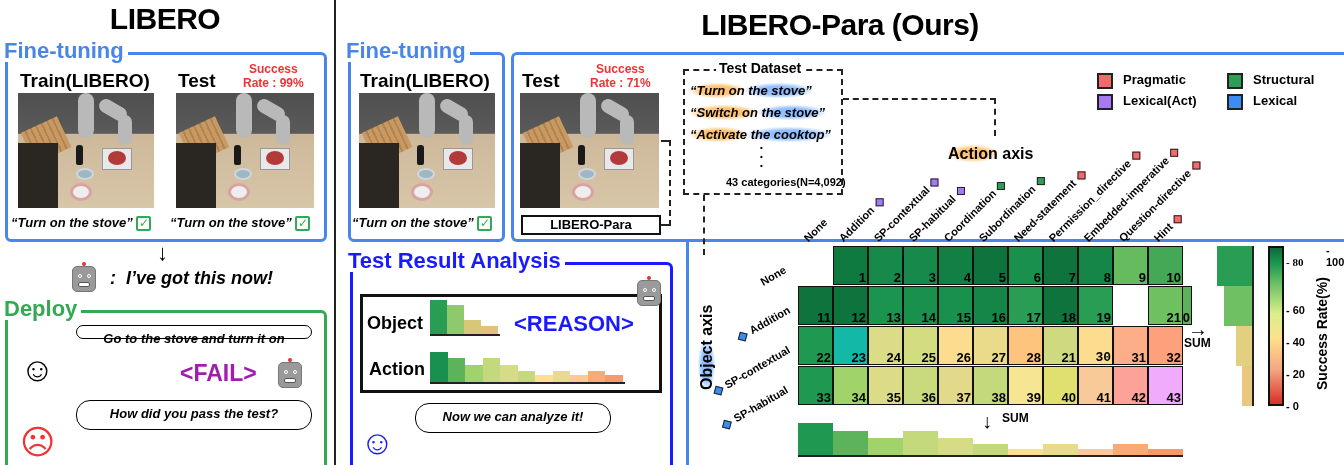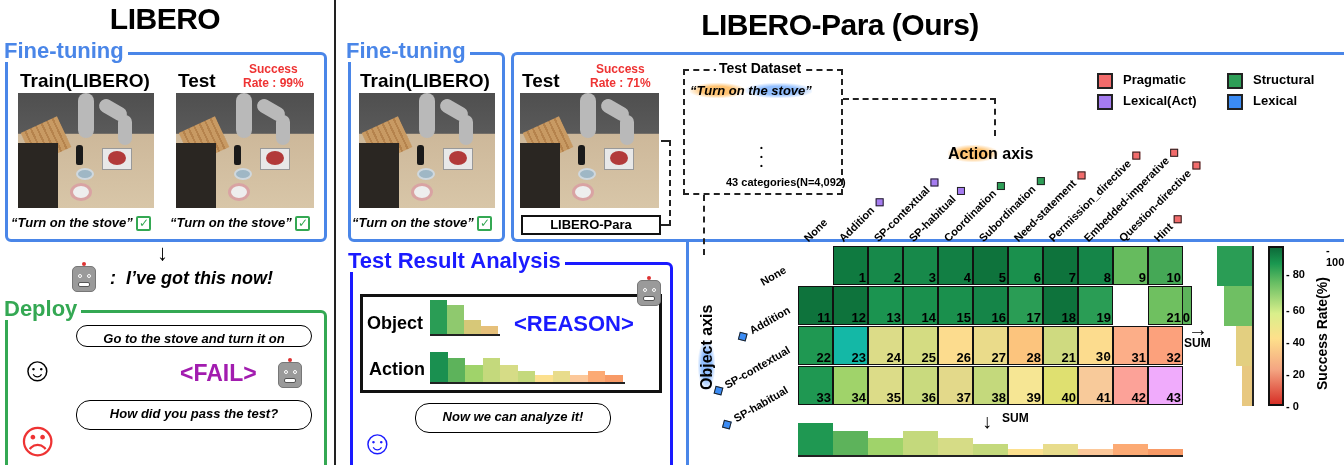--- a/index.html
+++ b/index.html
@@ -123,21 +123,21 @@
     <span class="mouth"></span>
 </div>
 <div class="abs bold ital" style="left:110px;top:268px;font-size:18px;">
   <span>:</span>&nbsp;
   <span>I’ve got this now!</span>
 </div>
 
 <div class="abs box-green" style="left:5px;top:310px;width:322px;height:170px;"></div>
 <div class="abs sec-label" style="left:4px;top:298px;color:#34a853;">Deploy</div>
 
-<div class="bubble" style="left:76px;top:325px;width:236px;height:22px;">Go to the stove and turn it on</div>
+<div class="bubble" style="left:76px;top:325px;width:236px;height:14px;">Go to the stove and turn it on</div>
 <div class="face" style="left:20px;top:352px;">☺</div>
 <div class="abs bold" style="left:180px;top:360px;font-size:23px;color:#a21caf;">&lt;FAIL&gt;</div>
 <div class="robot" style="left:278px;top:362px;">
   <span class="eye" style="left:5px;"></span>
     <span class="eye" style="left:14px;"></span>
     <span class="mouth"></span>
 </div>
 <div class="bubble" style="left:76px;top:400px;width:236px;height:30px;">How did you pass the test?</div>
 <div class="face" style="left:20px;top:425px;color:#ee3333;">☹</div>
 
@@ -182,20 +182,22 @@
   <div class="bowl" style="left:58px;top:75px;width:18px;height:12px;"></div>
   <div class="plate" style="left:52px;top:90px;width:22px;height:18px;"></div>
 </div>
 <div class="abs bold" style="left:521px;top:215px;width:140px;height:20px;border:2px solid #111;font-size:13px;text-align:center;line-height:16px;">LIBERO-Para</div>
 <div class="abs" style="left:661px;top:140px;width:10px;height:86px;border-top:2px dashed #222;border-right:2px dashed #222;border-bottom:2px dashed #222;"></div>
 
 <div class="abs dash-box" style="left:683px;top:69px;width:160px;height:126px;"></div>
 <div class="abs bold" style="left:716px;top:60px;font-size:14px;background:#fff;padding:0 3px;">Test Dataset</div>
 <div class="abs" style="left:690px;top:80px;font-size:13px;font-weight:700;font-style:italic;line-height:22px;">
   <div><span class="hl-orange">“Turn on</span><span class="hl-blue"> the stove”</span></div>
+  <div><span class="hl-orange">“Switch on</span><span class="hl-blue"> the stove”</span></div>
+  <div><span class="hl-orange">“Activate</span><span class="hl-blue"> the cooktop”</span></div>
 </div>
 <div class="abs bold" style="left:760px;top:143px;font-size:8px;line-height:9px;">
   <div>•</div>
   <div>•</div>
   <div>•</div>
 </div>
 <div class="abs bold" style="left:694px;top:176px;font-size:11px;margin-left:32px;">43 categories(N=4,092)</div>
 <div class="abs" style="left:843px;top:98px;width:153px;height:38px;border-top:2px dashed #222;border-right:2px dashed #222;"></div>
 <div class="abs" style="left:703px;top:195px;width:2px;height:60px;border-left:2px dashed #222;"></div>
 
@@ -283,21 +285,21 @@
 <div class="abs" id="rowsum" style="left:1214px;top:246px;width:40px;height:160px;border-right:2px solid #222;">
     <div style="position: absolute; background: rgb(42, 157, 85); top: 0px; right: 0px; height: 40px; width: 35.2px;"></div>
     <div style="position: absolute; background: rgb(111, 191, 99); top: 40px; right: 0px; height: 40px; width: 28px;"></div>
     <div style="position: absolute; background: rgb(227, 207, 128); top: 80px; right: 0px; height: 40px; width: 16px;"></div>
     <div style="position: absolute; background: rgb(232, 200, 128); top: 120px; right: 0px; height: 40px; width: 10px;"></div>
   </div>
 
 <div class="abs cbar" style="left:1268px;top:246px;width:16px;height:160px;border:2px solid #111;"></div>
 <div class="abs" id="cticks" style="left:1286px;top:240px;width:30px;height:172px;font-size:11px;font-weight:700;">
     <div style="position: absolute; left: 0px; top: 4px; margin-left: 40px;">- 100</div>
-    <div style="position: absolute; left: 0px; top: 28px;">- 80</div>
+    <div style="position: absolute; left: 0px; top: 16px; font-family: Liberation Serif, serif;">- 80</div>
     <div style="position: absolute; left: 0px; top: 64px;">- 60</div>
     <div style="position: absolute; left: 0px; top: 96px;">- 40</div>
     <div style="position: absolute; left: 0px; top: 128px;">- 20</div>
     <div style="position: absolute; left: 0px; top: 160px;">- 0</div>
   </div>
 <div class="abs bold" style="left:1314px;top:390px;font-size:14px;transform-origin:left top;transform:rotate(-90deg);white-space:nowrap;">Success Rate(%)</div>
 
 <div class="abs bold" style="left:982px;top:410px;font-size:20px;">↓</div>
 <div class="abs bold" style="left:1002px;top:411px;font-size:12px;">SUM</div>
 <div class="abs" id="colsum" style="left:798px;top:425px;width:385px;height:32px;border-bottom:2px solid #222;">

